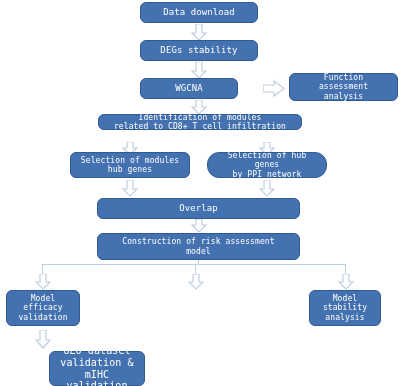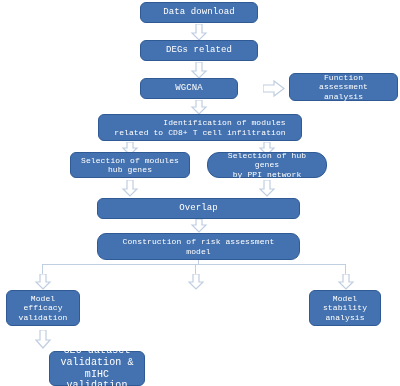--- a/index.html
+++ b/index.html
@@ -25,21 +25,20 @@
     color: #ffffff;
     display: flex;
     align-items: center;
     justify-content: center;
     text-align: center;
     line-height: 1.18;
     letter-spacing: 0.1px;
     box-sizing: border-box;
     padding: 1px 9px;
     white-space: pre-line;
-    font-family: Liberation Mono, monospace;
   }
   .arrow-down {
     position: absolute;
     width: 0;
     height: 0;
   }
   .arrow-down svg, .arrow-right svg {
     display: block;
   }
   .arrow-right {
@@ -64,21 +63,21 @@
 <div id="flowchart">
 
   <div class="node" style="left:140px; top:2px; width:118px; height:21px; font-size:9px;">Data download</div>
 
   <div class="arrow-down" style="left:188px; top:24px;">
     <svg width="22" height="17" viewBox="0 0 22 17">
       <path d="M8 0 L14 0 L14 9 L18 9 L11 16 L4 9 L8 9 Z" fill="#FFFFFF" stroke="#BFCEE0" stroke-width="1.2"></path>
     </svg>
   </div>
 
-  <div class="node" style="left:140px; top:40px; width:118px; height:21px; font-size:9px;">DEGs related</div>
+  <div class="node" style="left:140px; top:40px; width:118px; height:21px; font-size:9px;">DEGs stability</div>
 
   <div class="arrow-down" style="left:188px; top:62px;">
     <svg width="22" height="17" viewBox="0 0 22 17">
       <path d="M8 0 L14 0 L14 9 L18 9 L11 16 L4 9 L8 9 Z" fill="#FFFFFF" stroke="#BFCEE0" stroke-width="1.2"></path>
     </svg>
   </div>
 
   <div class="node" style="left:140px; top:78px; width:98px; height:21px; font-size:9px;">WGCNA</div>
 
   <div class="arrow-right" style="left:263px; top:79px;">
@@ -89,21 +88,21 @@
 
   <div class="node" style="left:289px; top:73px; width:109px; height:28px; font-size:8px;">Function assessment
 analysis</div>
 
   <div class="arrow-down" style="left:188px; top:100px;">
     <svg width="22" height="15" viewBox="0 0 22 15">
       <path d="M8 0 L14 0 L14 7 L18 7 L11 14 L4 7 L8 7 Z" fill="#FFFFFF" stroke="#BFCEE0" stroke-width="1.2"></path>
     </svg>
   </div>
 
-  <div class="node" style="left:98px; top:114px; width:204px; height:27px; font-size:8px;text-align:right;">Identification of modules
+  <div class="node" style="left:98px; top:114px; width:204px; height:16px; font-size:8px;">Identification of modules
 related to CD8+ T cell infiltration</div>
 
   <div class="arrow-down" style="left:119px; top:142px;">
     <svg width="22" height="14" viewBox="0 0 22 14">
       <path d="M8 0 L14 0 L14 6 L18 6 L11 13 L4 6 L8 6 Z" fill="#FFFFFF" stroke="#BFCEE0" stroke-width="1.2"></path>
     </svg>
   </div>
 
   <div class="arrow-down" style="left:256px; top:142px;">
     <svg width="22" height="14" viewBox="0 0 22 14">
@@ -130,21 +129,21 @@
   </div>
 
   <div class="node" style="left:97px; top:198px; width:203px; height:21px; font-size:9px;text-align:center;">Overlap</div>
 
   <div class="arrow-down" style="left:188px; top:219px;">
     <svg width="22" height="14" viewBox="0 0 22 14">
       <path d="M8 0 L14 0 L14 6 L18 6 L11 13 L4 6 L8 6 Z" fill="#FFFFFF" stroke="#BFCEE0" stroke-width="1.2"></path>
     </svg>
   </div>
 
-  <div class="node" style="left:97px; top:233px; width:203px; height:27px; font-size:8px;border-radius:9px;">Construction of risk assessment
+  <div class="node" style="left:97px; top:233px; width:203px; height:27px; font-size:8px;">Construction of risk assessment
 model</div>
 
   <div class="connector conn-v" style="left:198px; top:260px; width:1px; height:4px;"></div>
 
   <div class="connector conn-h" style="left:42px; top:264px; width:304px; height:1px;"></div>
 
   <div class="connector conn-v" style="left:42px; top:264px; width:1px; height:13px;"></div>
 
   <div class="connector conn-v" style="left:195px; top:264px; width:1px; height:13px;"></div>
 

